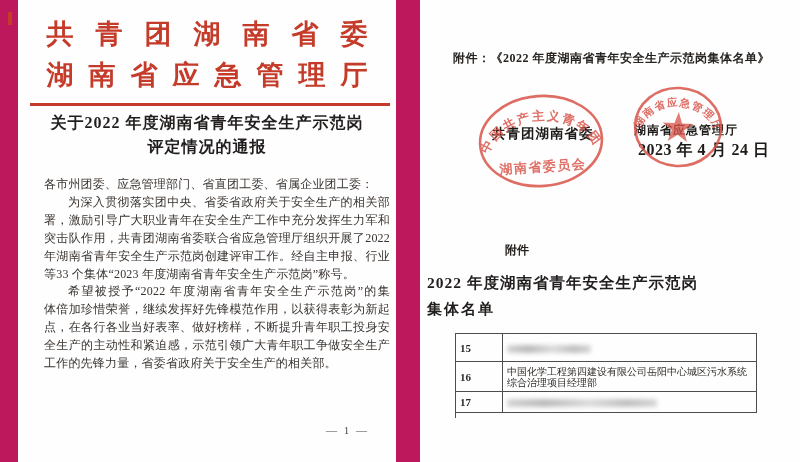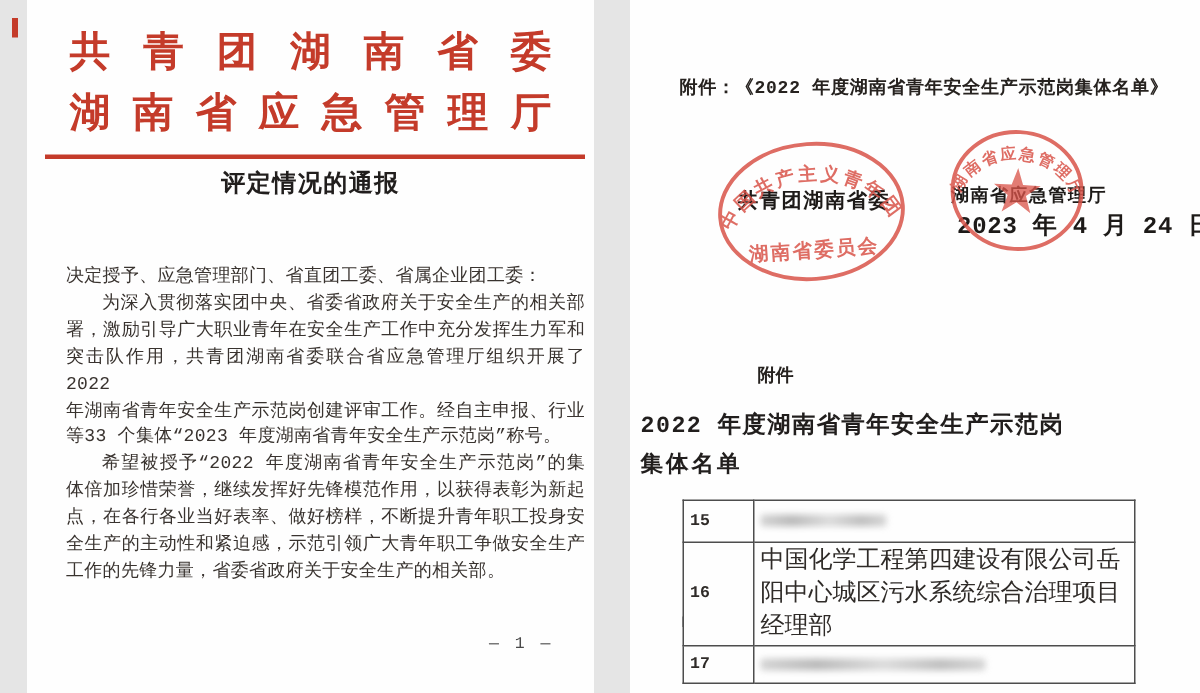--- a/index.html
+++ b/index.html
@@ -1,17 +1,17 @@
 <!DOCTYPE html>
 <html><head>
 <meta charset="utf-8">
 <style>
   html,body{margin:0;padding:0;background:#ffffff;}
-  .canvas{position:relative;width:800px;height:462px;background:#e5e5e5;overflow:hidden;
-          font-family:Liberation Mono, monospace;}
+  .canvas{position:relative;width:800px;height:462px;background:#be185d;overflow:hidden;
+          font-family:Liberation Serif, serif;}
   .page{position:absolute;top:0;height:462px;background:#fefefe;}
   .left-page{left:18px;width:378px;}
   .right-page{left:420px;width:380px;}
 
   
   .edge-mark{position:absolute;left:-10px;top:12px;width:4px;height:13px;background:#c43b2a;}
   .agency-line{position:absolute;left:0;width:100%;text-align:center;font-weight:bold;
                color:#c43b2a;font-size:27px;white-space:nowrap;}
   .agency-1{top:16px;letter-spacing:22px;text-indent:22px;}
   .agency-2{top:57px;letter-spacing:15px;text-indent:15px;}
@@ -39,21 +39,21 @@
   .attach-label{position:absolute;left:37px;top:242px;font-size:12px;font-weight:bold;color:#26221f;padding-left:48px;}
   .list-title{position:absolute;left:7px;top:273px;width:360px;
               font-weight:bold;color:#211e1d;}
   .list-title-1{font-size:15.5px;letter-spacing:1px;}
   .list-title-2{font-size:15px;margin-top:6px;letter-spacing:2px;}
   table.roster{position:absolute;left:35px;top:333px;width:302px;border-collapse:collapse;
                table-layout:fixed;}
   table.roster td{border:1.2px solid #4d4d4d;color:#2f2b28;vertical-align:middle;
                   padding:1px 4px;}
   td.no-cell{width:38px;font-size:11px;font-weight:bold;}
-  td.name-cell{font-size:16px;line-height:22px;margin-left:27px;}
+  td.name-cell{font-size:10px;line-height:11px;margin-left:27px;}
   tr.r15{height:28px;} tr.r16{height:30px;} tr.r17{height:21px;}
   .redact{display:inline-block;height:8px;border-radius:2px;vertical-align:middle;
           background:linear-gradient(90deg,#b9b9b9,#8e8e8e 25%,#c6c6c6 55%,#979797 80%,#bdbdbd);
           filter:blur(2px);opacity:.6;}
   .redact-15{width:84px;} .redact-17{width:150px;}
   .table-stub{position:absolute;left:35px;top:411px;height:7px;width:0;border-left:1.2px solid #4d4d4d;}
 </style>
 </head>
 <body>
 
@@ -61,25 +61,26 @@
 
   <div class="page left-page">
     <div class="edge-mark"></div>
 
     <div class="agency-line agency-1">共青团湖南省委</div>
     <div class="agency-line agency-2">湖南省应急管理厅</div>
 
     <div class="red-rule"></div>
 
     <div class="doc-title">
+      <div>关于2022 年度湖南省青年安全生产示范岗</div>
       <div>评定情况的通报</div>
     </div>
 
     <div class="body-block">
-      <div class="salutation">决定授予、应急管理部门、省直团工委、省属企业团工委：</div>
+      <div class="salutation">各市州团委、应急管理部门、省直团工委、省属企业团工委：</div>
       <div class="line indent">为深入贯彻落实团中央、省委省政府关于安全生产的相关部</div>
       <div class="line">署，激励引导广大职业青年在安全生产工作中充分发挥生力军和</div>
       <div class="line">突击队作用，共青团湖南省委联合省应急管理厅组织开展了2022</div>
       <div class="line">年湖南省青年安全生产示范岗创建评审工作。经自主申报、行业</div>
       <div class="line end">等33 个集体“2023 年度湖南省青年安全生产示范岗”称号。</div>
       <div class="line indent">希望被授予“2022 年度湖南省青年安全生产示范岗”的集</div>
       <div class="line">体倍加珍惜荣誉，继续发挥好先锋模范作用，以获得表彰为新起</div>
       <div class="line">点，在各行各业当好表率、做好榜样，不断提升青年职工投身安</div>
       <div class="line">全生产的主动性和紧迫感，示范引领广大青年职工争做安全生产</div>
       <div class="line end">工作的先锋力量，省委省政府关于安全生产的相关部。</div>

